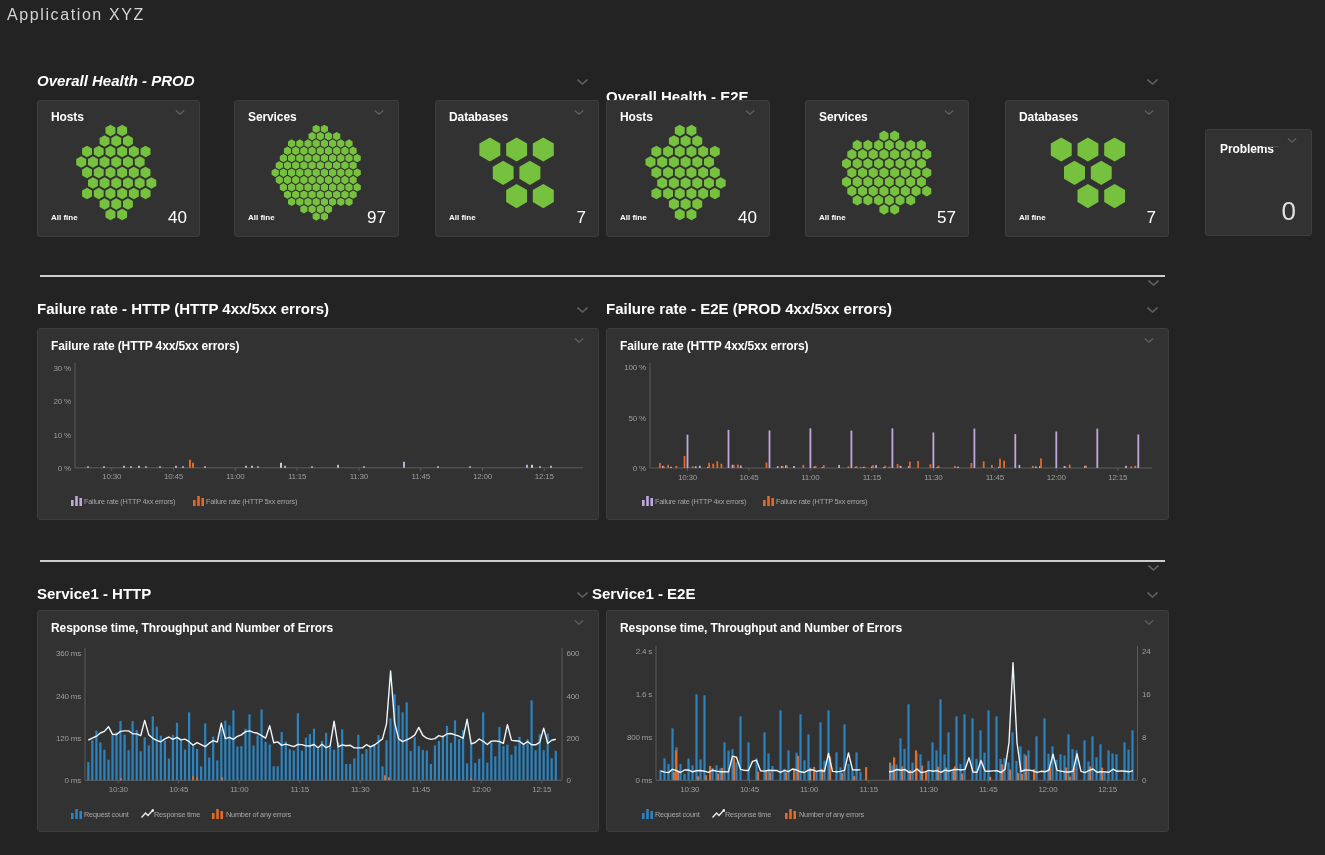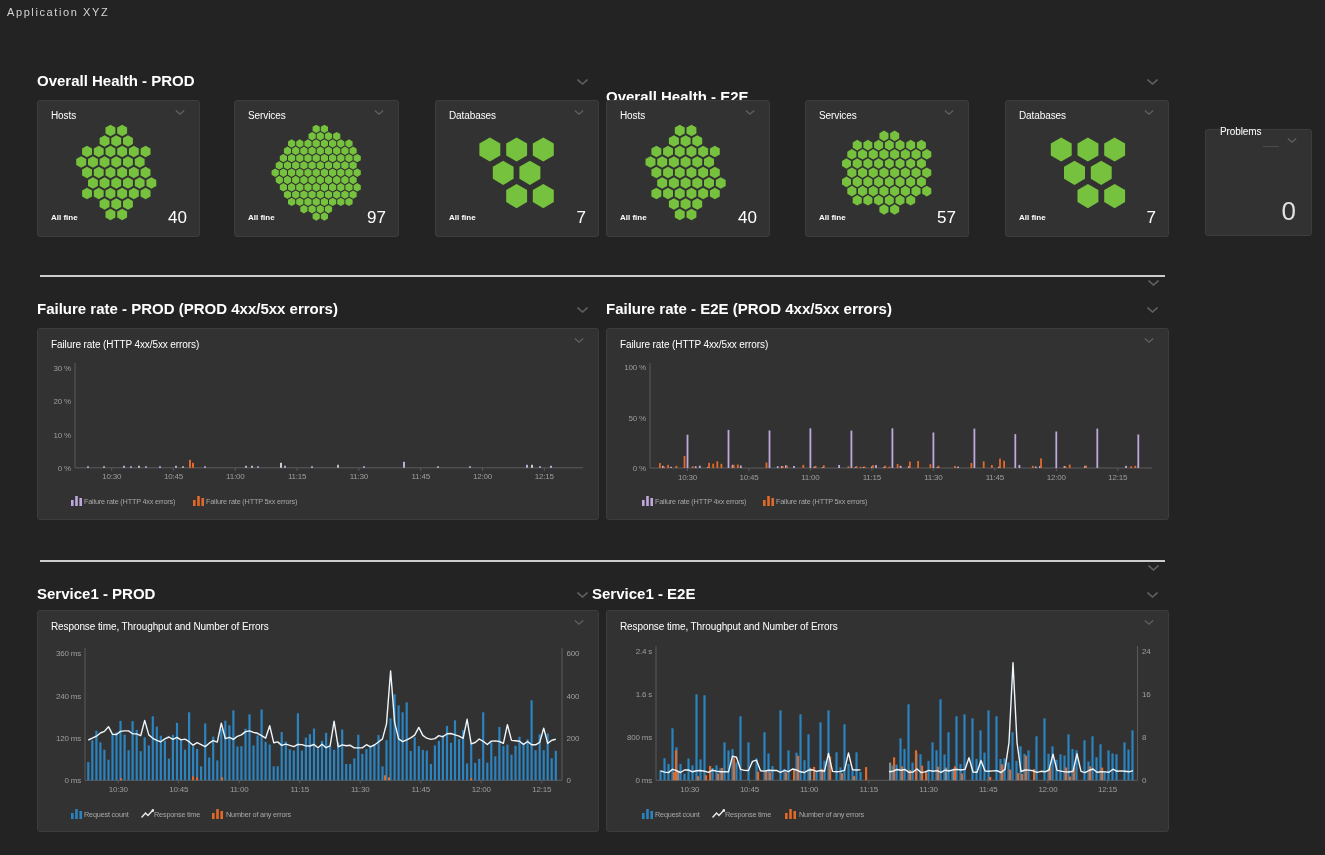--- a/index.html
+++ b/index.html
@@ -1,52 +1,52 @@
 <!DOCTYPE html>
 <html><head><meta charset="utf-8"><style>
 
 * { margin:0; padding:0; box-sizing:border-box; }
 html,body { width:1325px; height:855px; background:#232323; overflow:hidden;
   font-family:"Liberation Sans", sans-serif; position:relative; }
 .abs { position:absolute; }
 .tile { position:absolute; background:#323232; border:1px solid #3d3d3d; border-radius:3px; }
-.ttitle { position:absolute; left:14px; top:8px; font-size:10px; font-weight:normal; color:#fff; letter-spacing:-0.1px; }
+.ttitle { position:absolute; left:14px; top:8px; font-size:12px; font-weight:bold; color:#fff; letter-spacing:-0.1px; }
 .sechdr { position:absolute; font-size:15px; font-weight:bold; color:#ffffff; white-space:nowrap; }
 .allfine { position:absolute; left:14px; bottom:12px; font-size:8px; font-weight:bold; color:#fff; }
 .num { position:absolute; right:15px; bottom:12px; font-size:17px; color:#fff; }
 .sep { position:absolute; left:40px; width:1125px; height:2px; background:#cccccc; }
 .leg { position:absolute; font-size:7.3px; letter-spacing:-0.2px; color:#a8a8a8; white-space:nowrap;text-align:center; }
 
 </style></head><body>
-<div class="abs" style="left:7px;top:6px;font-size:11px;color:#d4d4d4;letter-spacing:1.6px;">Application XYZ</div>
-<div class="sechdr" style="left:37px;top:72px;">Overall Health - PROD</div>
+<div class="abs" style="left:7px;top:6px;font-size:16px;color:#d4d4d4;letter-spacing:1.6px;">Application XYZ</div>
+<div class="sechdr" style="left:37px;top:72px;font-style:italic;">Overall Health - PROD</div>
 <div class="sechdr" style="left:606px;top:88px;">Overall Health - E2E</div>
 <svg style="position:absolute;left:577px;top:79px" width="11" height="6" viewBox="0 0 11 6">
     <polyline points="0.5,0.5 5.5,5 10.5,0.5" fill="none" stroke="#5f5f5f" stroke-width="1.6"></polyline>
   </svg>
 <svg style="position:absolute;left:1147px;top:79px" width="11" height="6" viewBox="0 0 11 6">
     <polyline points="0.5,0.5 5.5,5 10.5,0.5" fill="none" stroke="#5f5f5f" stroke-width="1.6"></polyline>
   </svg>
 <div class="sep" style="top:275px;"></div>
 <div class="sep" style="top:560px;"></div>
 <svg style="position:absolute;left:1148px;top:280px" width="11" height="6" viewBox="0 0 11 6">
     <polyline points="0.5,0.5 5.5,5 10.5,0.5" fill="none" stroke="#5f5f5f" stroke-width="1.6"></polyline>
   </svg>
 <svg style="position:absolute;left:1148px;top:565px" width="11" height="6" viewBox="0 0 11 6">
     <polyline points="0.5,0.5 5.5,5 10.5,0.5" fill="none" stroke="#5f5f5f" stroke-width="1.6"></polyline>
   </svg>
-<div class="sechdr" style="left:37px;top:300px;">Failure rate - PROD (PROD 4xx/5xx errors)</div>
+<div class="sechdr" style="left:37px;top:300px;">Failure rate - HTTP (HTTP 4xx/5xx errors)</div>
 <div class="sechdr" style="left:606px;top:300px;">Failure rate - E2E (PROD 4xx/5xx errors)</div>
 <svg style="position:absolute;left:577px;top:307px" width="11" height="6" viewBox="0 0 11 6">
     <polyline points="0.5,0.5 5.5,5 10.5,0.5" fill="none" stroke="#5f5f5f" stroke-width="1.6"></polyline>
   </svg>
 <svg style="position:absolute;left:1147px;top:307px" width="11" height="6" viewBox="0 0 11 6">
     <polyline points="0.5,0.5 5.5,5 10.5,0.5" fill="none" stroke="#5f5f5f" stroke-width="1.6"></polyline>
   </svg>
-<div class="sechdr" style="left:37px;top:585px;">Service1 - PROD</div>
+<div class="sechdr" style="left:37px;top:585px;">Service1 - HTTP</div>
 <div class="sechdr" style="left:592px;top:585px;">Service1 - E2E</div>
 <svg style="position:absolute;left:577px;top:592px" width="11" height="6" viewBox="0 0 11 6">
     <polyline points="0.5,0.5 5.5,5 10.5,0.5" fill="none" stroke="#5f5f5f" stroke-width="1.6"></polyline>
   </svg>
 <svg style="position:absolute;left:1147px;top:592px" width="11" height="6" viewBox="0 0 11 6">
     <polyline points="0.5,0.5 5.5,5 10.5,0.5" fill="none" stroke="#5f5f5f" stroke-width="1.6"></polyline>
   </svg>
 <div class="tile" style="left:37px;top:100px;width:163px;height:137px;"></div>
 <svg class="abs" style="left:0;top:0;pointer-events:none" width="1325" height="855">
     <polygon points="110.5,124.8 115.4,127.6 115.4,133.4 110.5,136.2 105.5,133.4 105.5,127.6" fill="#76c13d"></polygon>
@@ -343,21 +343,21 @@
     <polygon points="1087.9,184.0 1098.4,190.1 1098.4,202.1 1087.9,208.2 1077.5,202.1 1077.5,190.1" fill="#76c13d"></polygon>
     <polygon points="1114.6,184.0 1125.1,190.1 1125.1,202.1 1114.6,208.2 1104.2,202.1 1104.2,190.1" fill="#76c13d"></polygon>
   </svg>
 <div class="ttitle abs" style="left:1019px;top:110px;">Databases</div>
 <svg style="position:absolute;left:1144px;top:110px" width="10" height="5" viewBox="0 0 11 6">
     <polyline points="0.5,0.5 5.5,5 10.5,0.5" fill="none" stroke="#5f5f5f" stroke-width="1.6"></polyline>
   </svg>
 <div class="abs allfine" style="left:1019px;top:213px;">All fine</div>
 <div class="abs num" style="left:auto;right:169px;top:208px;">7</div>
 <div class="tile" style="left:1205px;top:129px;width:107px;height:107px;"></div>
-<div class="ttitle abs" style="left:1220px;top:126px;">Problems</div>
+<div class="ttitle abs" style="left:1220px;top:142px;">Problems</div>
 <div class="abs" style="left:1263px;top:146px;width:16px;height:1px;background:#4a4a4a;"></div>
 <svg style="position:absolute;left:1287px;top:138px" width="10" height="5" viewBox="0 0 11 6">
     <polyline points="0.5,0.5 5.5,5 10.5,0.5" fill="none" stroke="#5f5f5f" stroke-width="1.6"></polyline>
   </svg>
 <div class="abs" style="right:29px;top:196px;font-size:26px;color:#e0e0e0;">0</div>
 <div class="tile" style="left:37px;top:328px;width:562px;height:192px;"></div>
 <div class="ttitle abs" style="left:51px;top:339px;">Failure rate (HTTP 4xx/5xx errors)</div>
 <svg style="position:absolute;left:574px;top:338px" width="10" height="5" viewBox="0 0 11 6">
     <polyline points="0.5,0.5 5.5,5 10.5,0.5" fill="none" stroke="#5f5f5f" stroke-width="1.6"></polyline>
   </svg>

